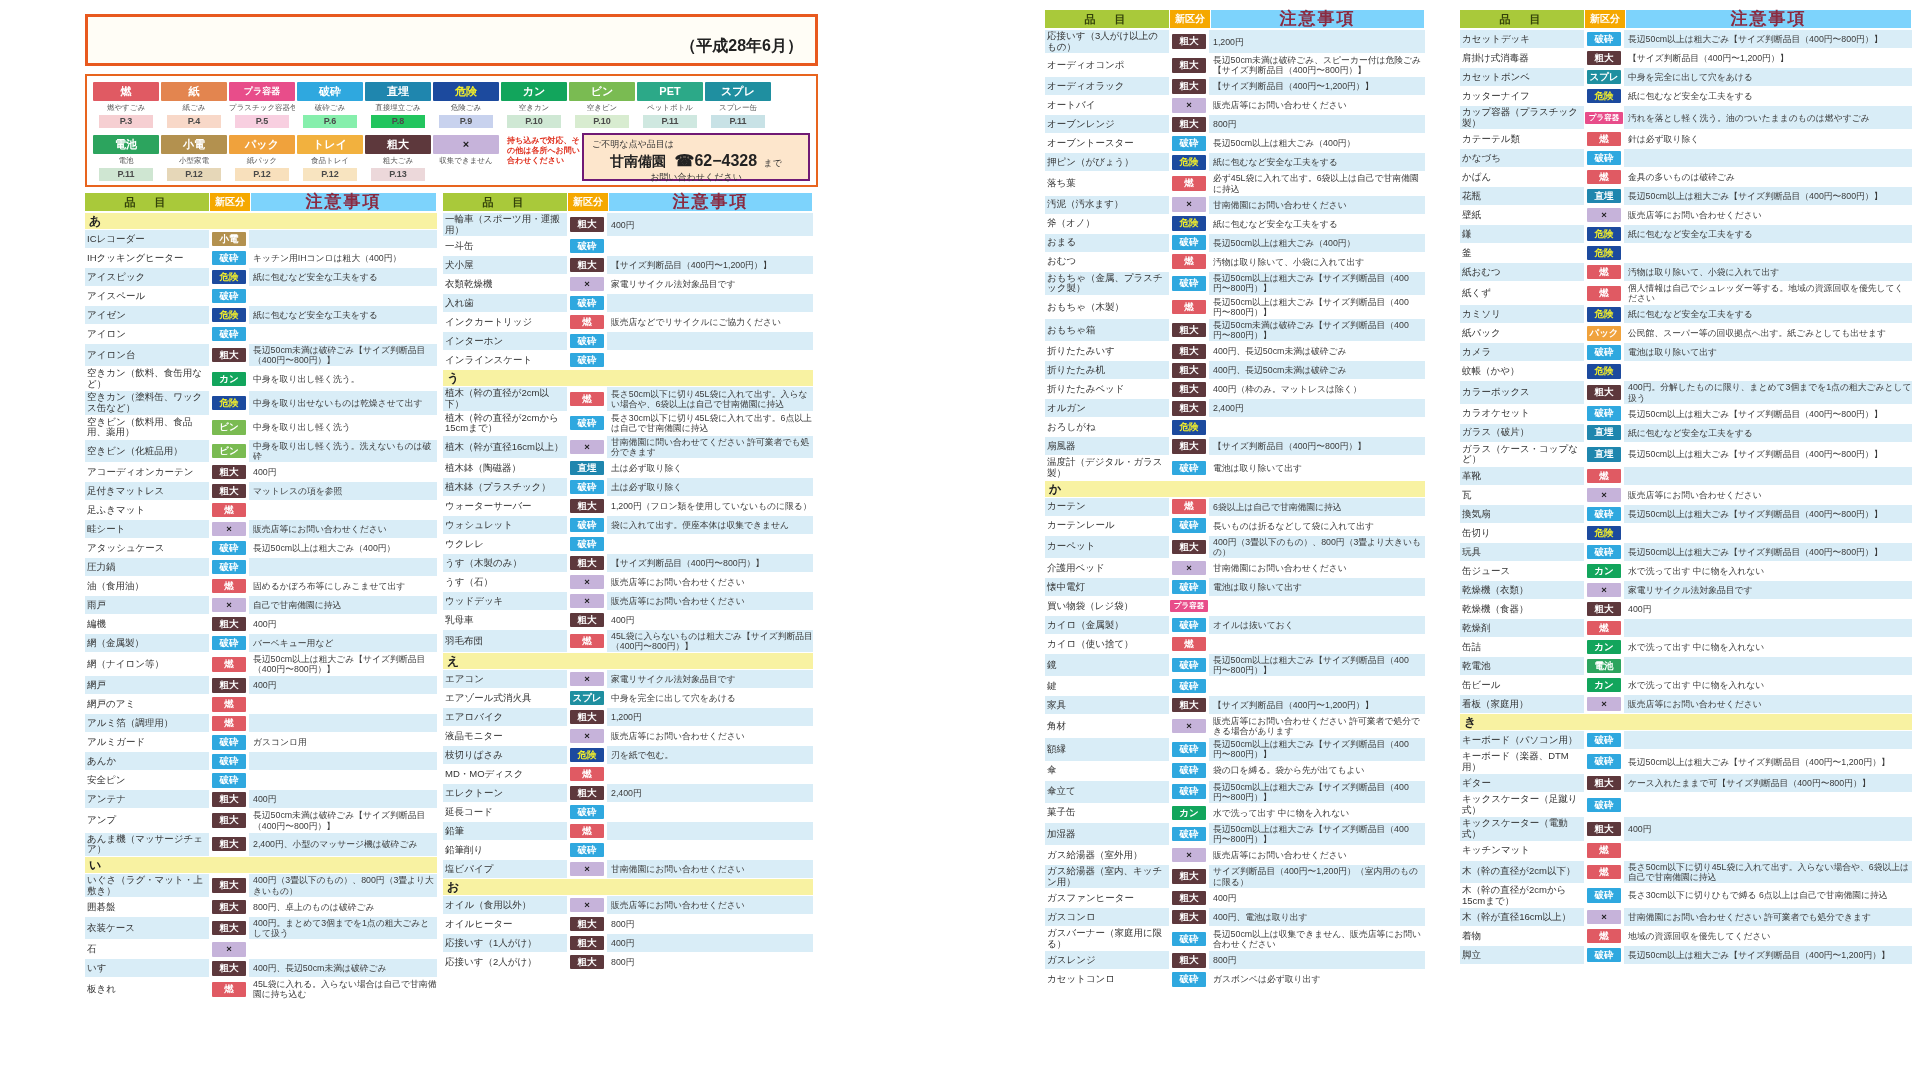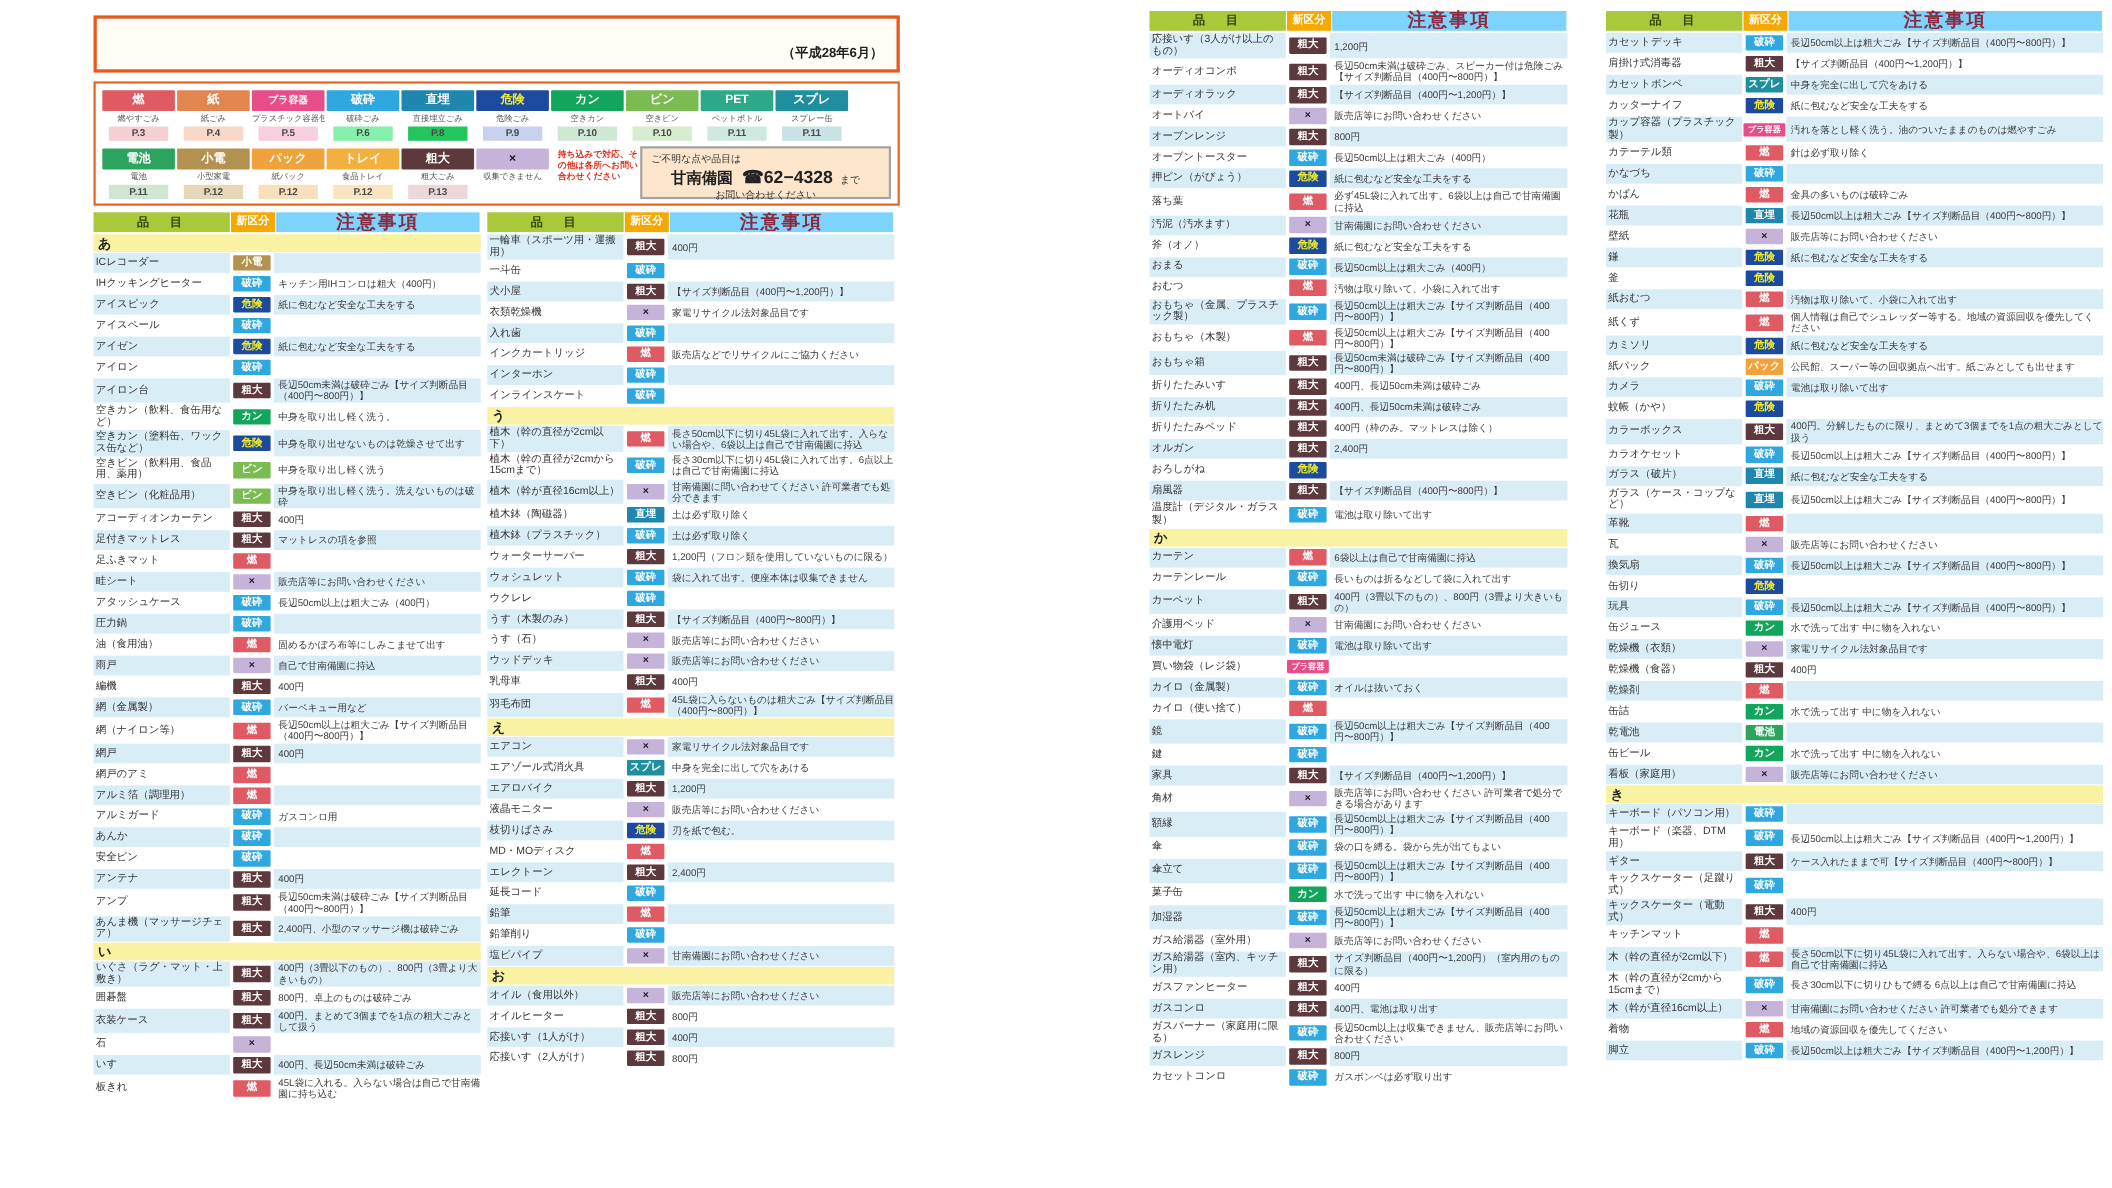--- a/index.html
+++ b/index.html
@@ -4,37 +4,37 @@
 <style>
   html,body{margin:0;padding:0;background:#ffffff;}
   body{width:1920px;height:1080px;position:relative;overflow:hidden;
        font-family:"Liberation Sans",sans-serif;color:#333;}
 
   
   #title-box{position:absolute;left:85px;top:14px;width:733px;height:52px;
     border:3px solid #e8591e;background:#fffdf6;box-sizing:border-box;
     display:flex;align-items:center;justify-content:center;}
   #page-title{font-size:38px;font-weight:bold;color:#e8591e;letter-spacing:7px;}
-  #title-date{position:absolute;right:12px;bottom:6px;font-size:12px;color:#222;font-weight:bold;}
+  #title-date{position:absolute;right:12px;bottom:6px;font-size:16px;color:#222;font-weight:bold;}
 
   #legend-box{position:absolute;left:85px;top:74px;width:733px;height:113px;
     border:2px solid #e8641e;box-sizing:border-box;background:#fff;}
   .lg-row{position:absolute;left:6px;display:flex;}
   #legend-row1{top:6px;}
   #legend-row2{top:59px;}
   .lg-cell{width:66px;margin-right:2px;text-align:center;}
   .lg-chip{height:19px;line-height:19px;font-size:11px;font-weight:bold;border-radius:1px;}
   .lg-chip-sm{font-size:9px;}
   .lg-sub{font-size:7.5px;color:#555;margin-top:2px;white-space:nowrap;overflow:hidden;}
   .lg-page{width:54px;height:13px;line-height:13px;margin:2px auto 4px;
     font-size:9px;font-weight:bold;color:#4a4a4a;}
   #bring-note{position:absolute;left:420px;top:60px;width:74px;
     font-size:8px;line-height:1.25;color:#e0301e;font-weight:bold;}
   #contact-box{position:absolute;right:6px;top:57px;width:228px;height:48px;
-    background:#fde6cc;border:2px solid #a3a3a3;box-sizing:border-box;
+    background:#fde6cc;border:2px solid #701a75;box-sizing:border-box;
     text-align:center;padding-top:3px;}
   #contact-box .c1{font-size:9px;color:#333;text-align:left;padding-left:8px;}
   #contact-box .c2{margin-top:0;}
   .cname{font-size:14px;font-weight:bold;color:#222;}
   .cphone{font-size:16px;font-weight:bold;color:#222;margin-left:4px;}
   .csuf{font-size:9px;color:#333;margin-left:2px;}
   #contact-box .c3{font-size:9px;color:#333;}
 
   
   .col{position:absolute;box-sizing:border-box;}

